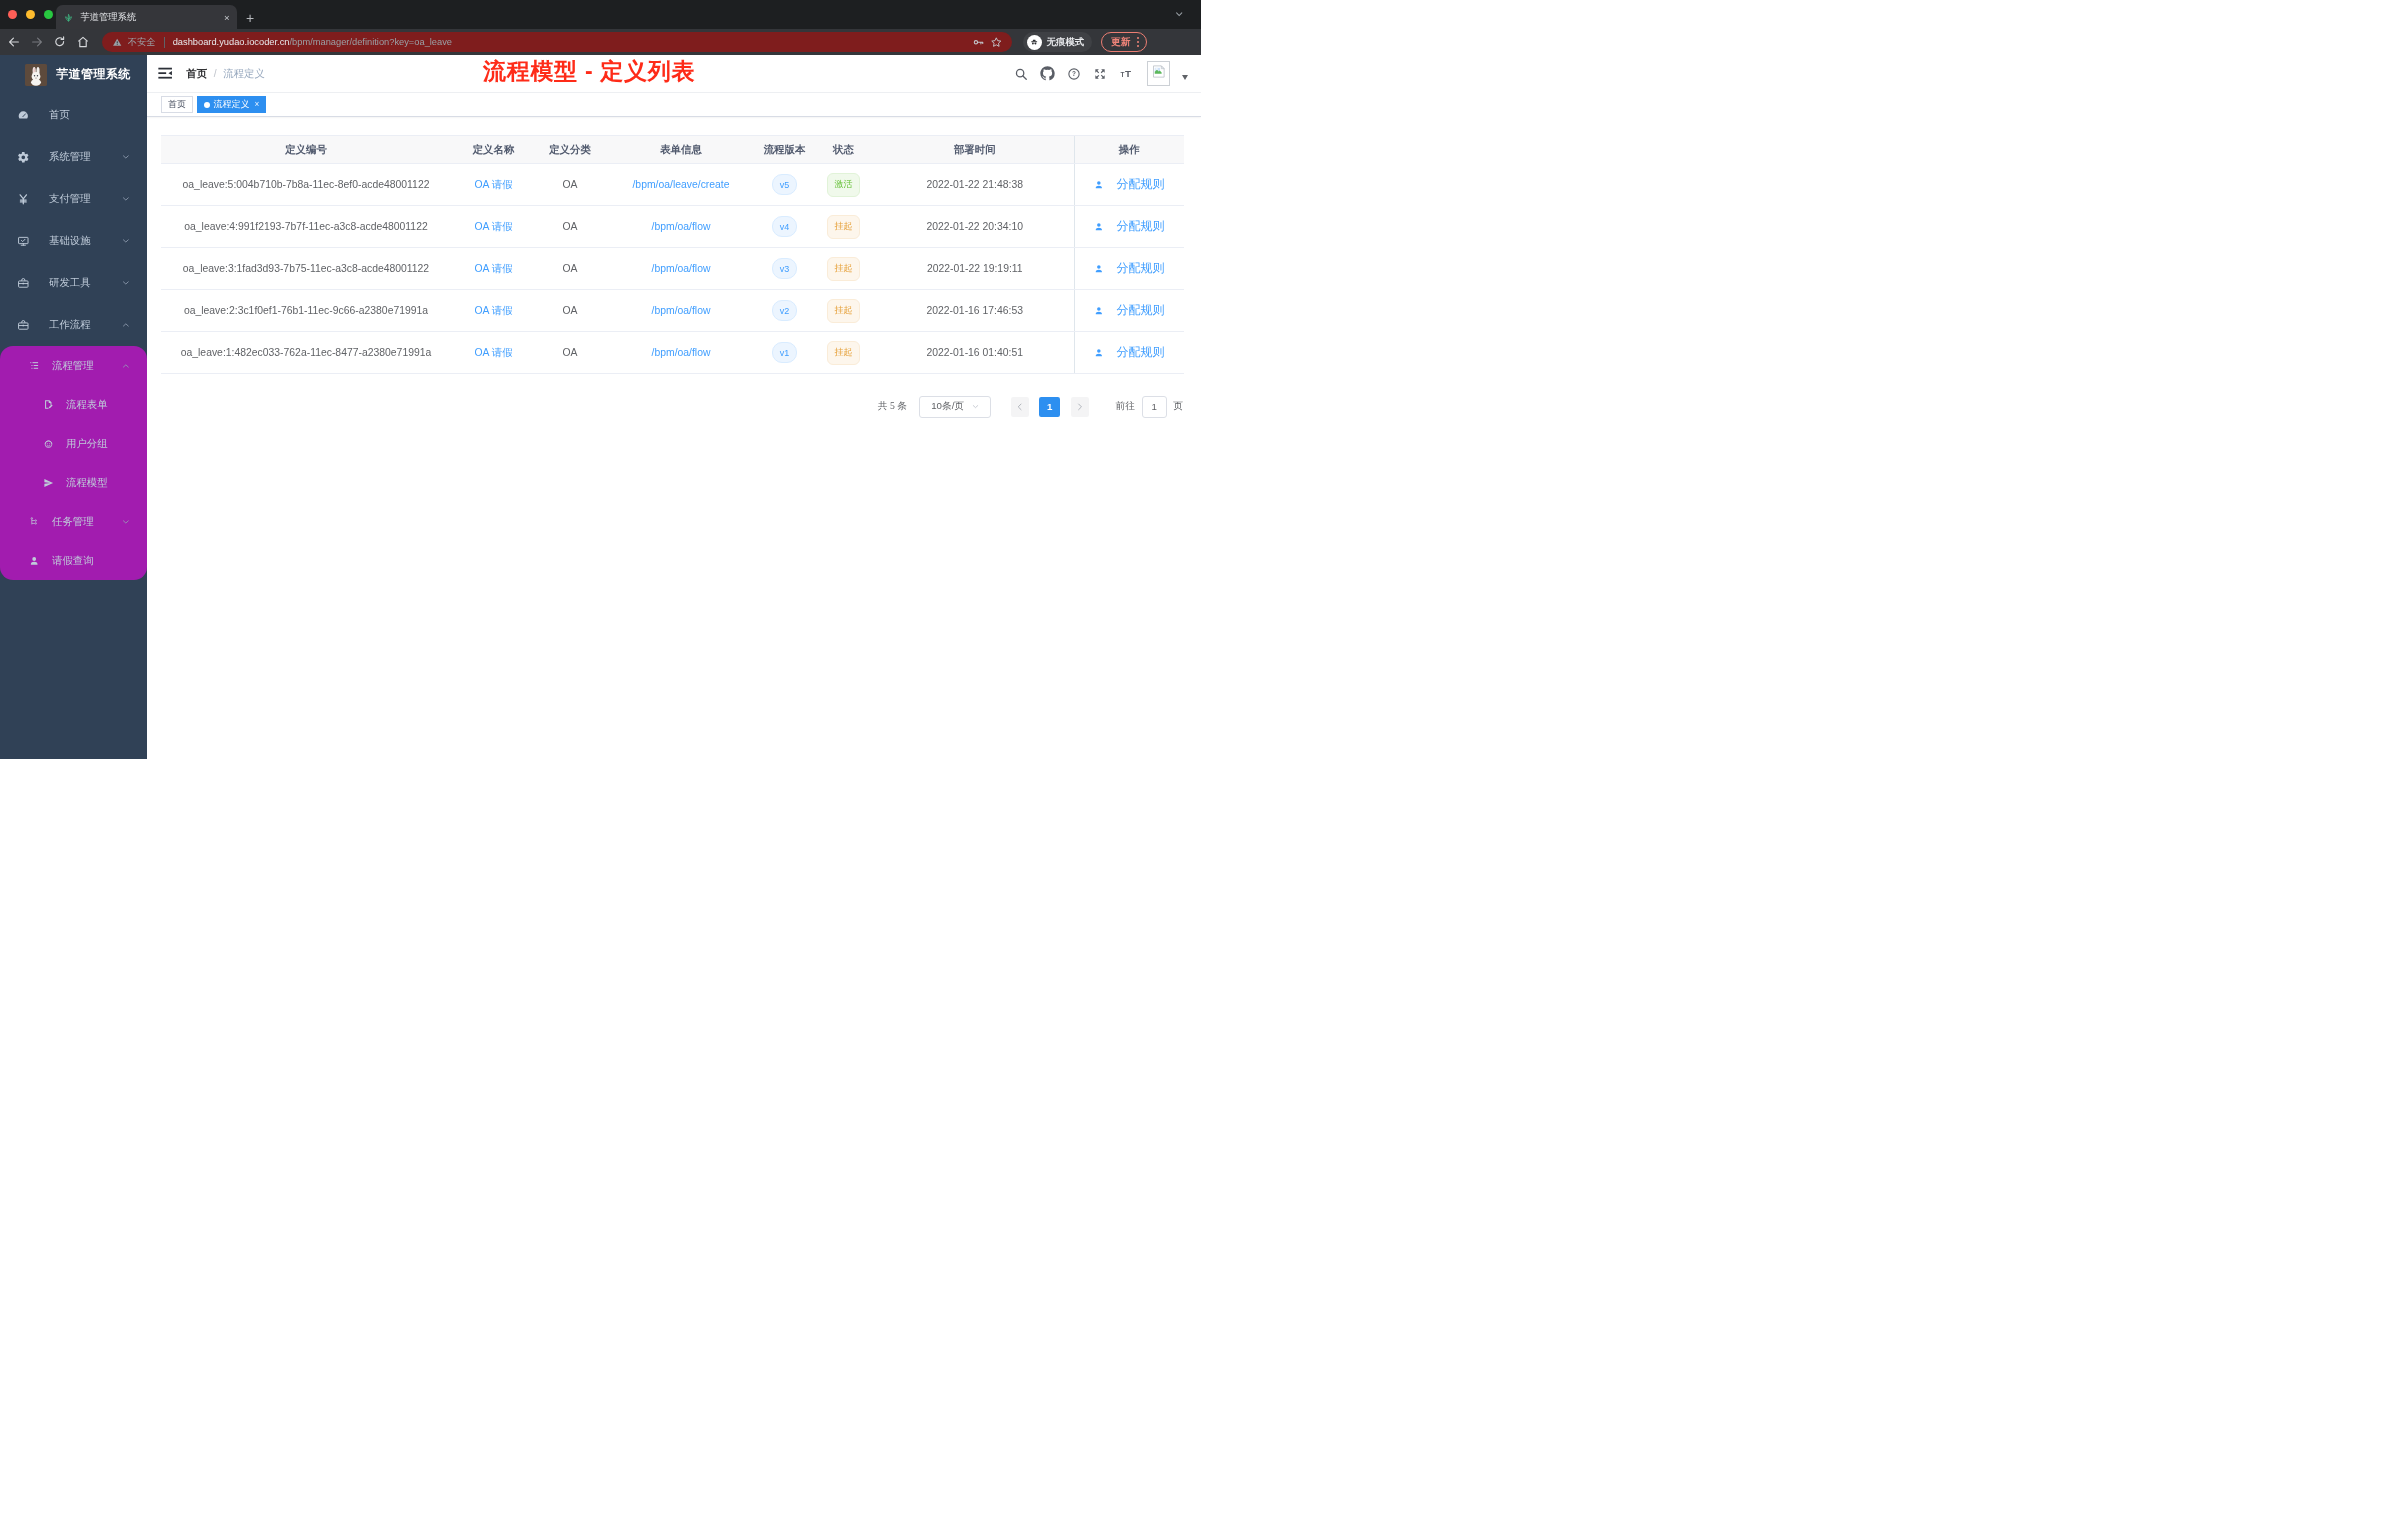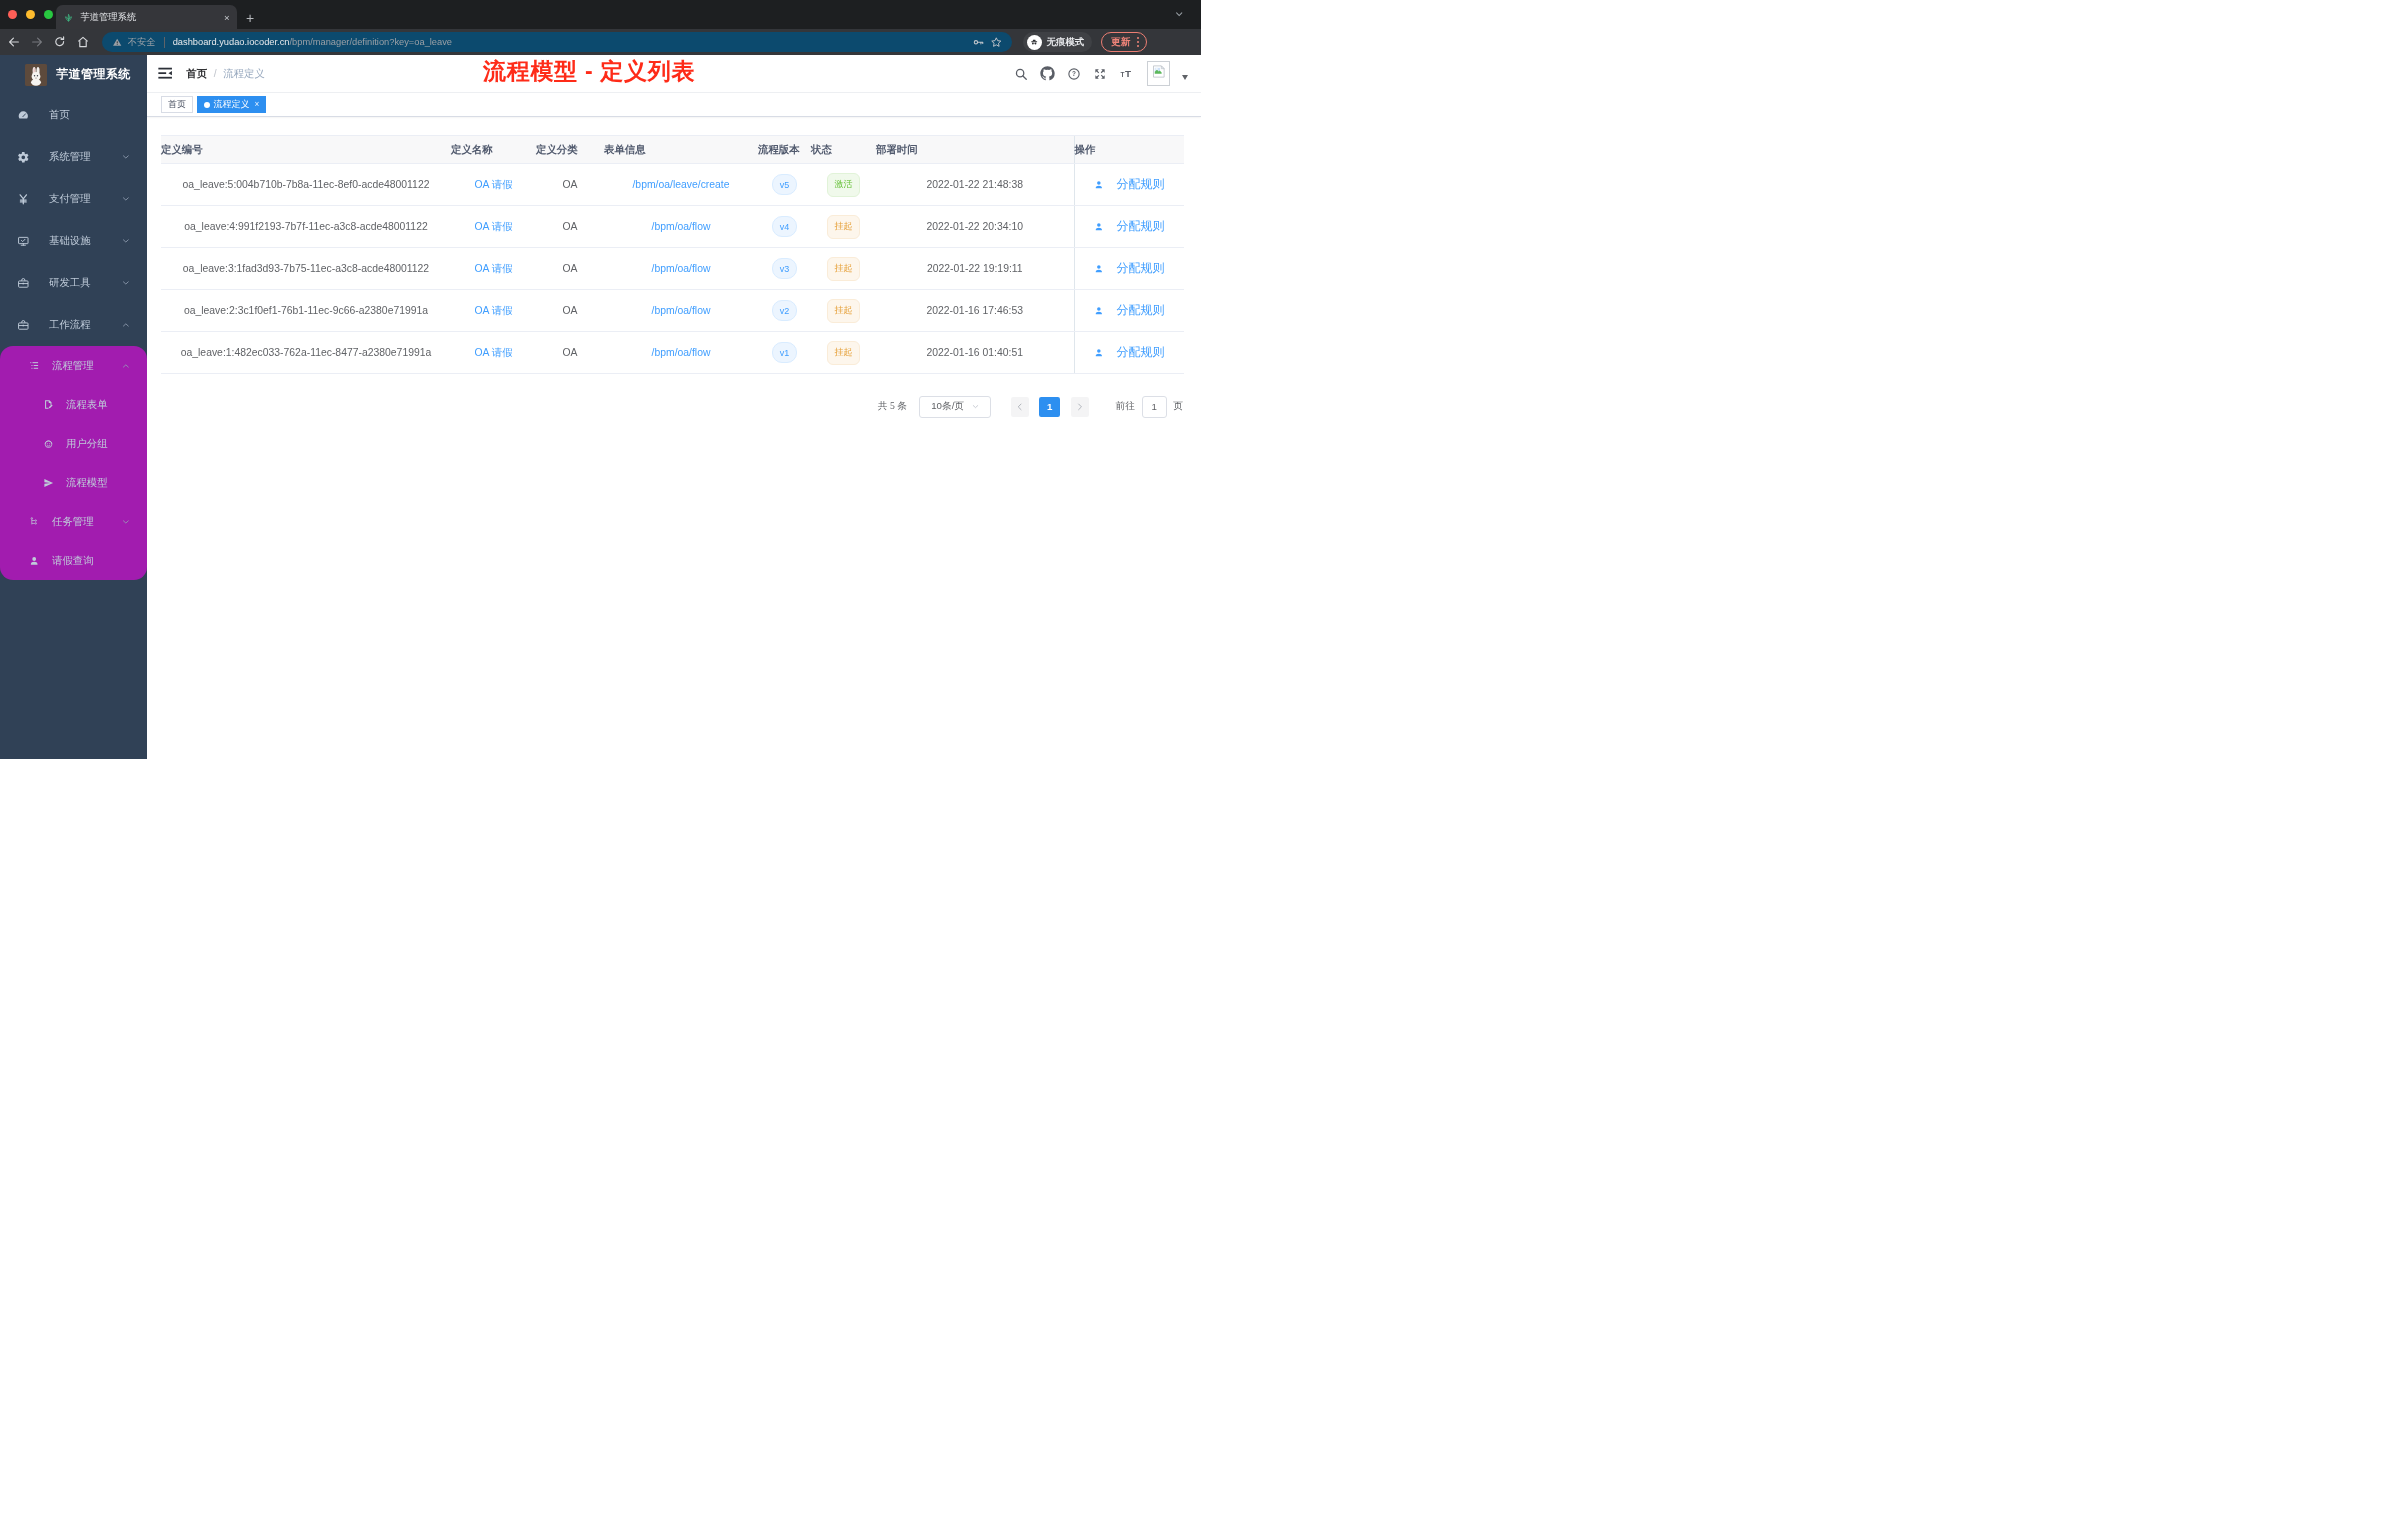--- a/index.html
+++ b/index.html
@@ -15,21 +15,21 @@
   .browser-tab { margin-left:56px; width:181px; height:24px; background:#35363a; border-radius:6.7px 6.7px 0 0;
     display:flex; align-items:center; padding:0 7.4px; color:#e8eaed; font-size:9.3px; gap:6px; }
   .browser-tab .t-title { flex:1; white-space:nowrap; overflow:hidden; }
   .tab-close { color:#c3c6ca; font-size:9.7px; cursor:default; }
   .new-tab { color:#b7babe; font-size:14px; margin:0 0 4.5px 9px; line-height:1; }
   .strip-chevron { position:absolute; right:16.3px; top:9px; color:#9aa0a6; }
 
   .toolbar { height:26px; background:#34363a; display:flex; align-items:center; padding:0 6px 0 4.5px; gap:3.7px; }
   .nav-btn { width:19.3px; height:19.3px; display:flex; align-items:center; justify-content:center; color:#d4d6d9; }
   .nav-btn.dim { color:#77797e; }
-  .url-capsule { flex:1; height:20px; margin-left:6px; background:#0c4a6e; border-radius:10.4px;
+  .url-capsule { flex:1; height:20px; margin-left:6px; background:#7f1d1d; border-radius:10.4px;
     display:flex; align-items:center; padding:0 9.7px; gap:5.2px; font-size:9.3px; color:#9aa0a6; }
   .url-sep { width:0.7px; height:11px; background:#5f6368; margin:0 3px; }
   .url-domain { color:#e8eaed; }
   .url-path { color:#9aa0a6; }
   .url-spacer { flex:1; }
   .incog-pill { height:20px; margin-left:7.4px; background:#3f4145; border-radius:10.4px; display:flex; align-items:center;
     gap:5.2px; padding:0 8.2px 0 3.7px; color:#e8eaed; font-size:9.3px; font-weight:bold; }
   .incog-circle { width:15px; height:15px; background:#fff; border-radius:50%; display:flex; align-items:center; justify-content:center; }
   .update-pill { height:20px; margin:0 48px 0 5.2px; border:1.1px solid #ec7e73; border-radius:10.4px; display:flex;
     align-items:center; gap:6.7px; padding:0 6.7px 0 9px; color:#ef8479; font-size:9.7px; font-weight:bold; }
@@ -76,21 +76,21 @@
     background:#fff; color:#495060; font-size:9px; cursor:pointer; }
   .tag.active { background:#2d8ff0; border-color:#2d8ff0; color:#fff; }
   .tag-dot { width:6px; height:6px; border-radius:50%; background:#fff; display:inline-block; }
   .tag-close { font-size:8.2px; margin-left:1.5px; color:#e8f2ff; }
 
   .content { flex:1; position:relative; }
 
   
   table.def-table { margin:18px 0 0 14px; width:1022px; border-collapse:collapse; table-layout:fixed; font-size:10.4px; }
   .def-table th { height:28px; background:#f8f8f9; color:#515a6e; font-weight:bold; border-bottom:0.7px solid #ebeef5;
-    border-top:0.7px solid #ebeef5; text-align:left; }
+    border-top:0.7px solid #ebeef5; text-align:center; }
   .def-table td { height:42px; color:#606266; border-bottom:0.7px solid #ebeef5; text-align:center;
     white-space:nowrap; overflow:hidden; }
   .def-table th.op-col, .def-table td.op-col { border-left:0.7px solid #dfe6ec; }
   a.blue-link { color:#409eff; text-decoration:none; cursor:pointer; }
   .ver-tag { display:inline-block; min-width:25px; padding:4.5px 6px; background:#ecf5ff; border:0.7px solid #d9ecff;
     color:#409eff; font-size:9px; border-radius:10px; }
   .status-tag { display:inline-block; padding:4.5px 6.7px; font-size:9px; border-radius:6px; }
   .status-tag[data-type="success"] { background:#f0f9eb; border:0.7px solid #e1f3d8; color:#67c23a; }
   .status-tag[data-type="warning"] { background:#fdf6ec; border:0.7px solid #faecd8; color:#e6a23c; }
   .op-link { color:#409eff; font-size:12px; display:inline-flex; align-items:center; gap:13px; cursor:pointer; }

